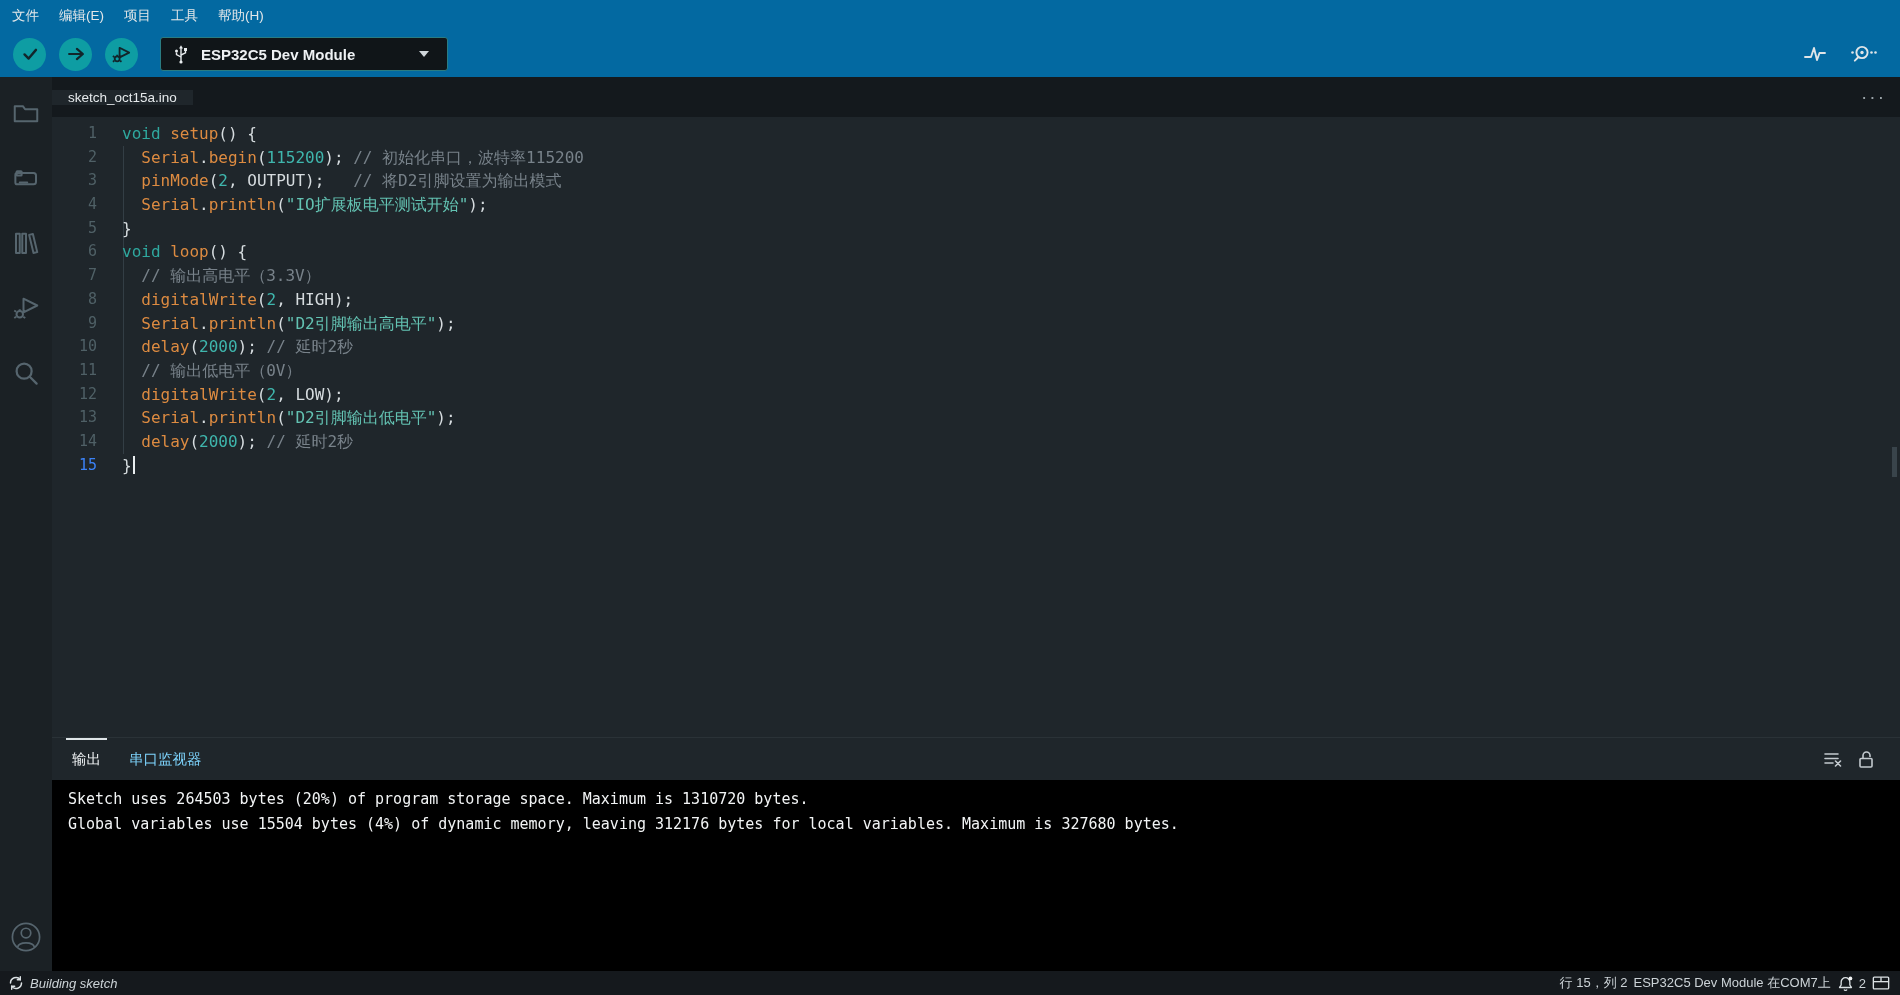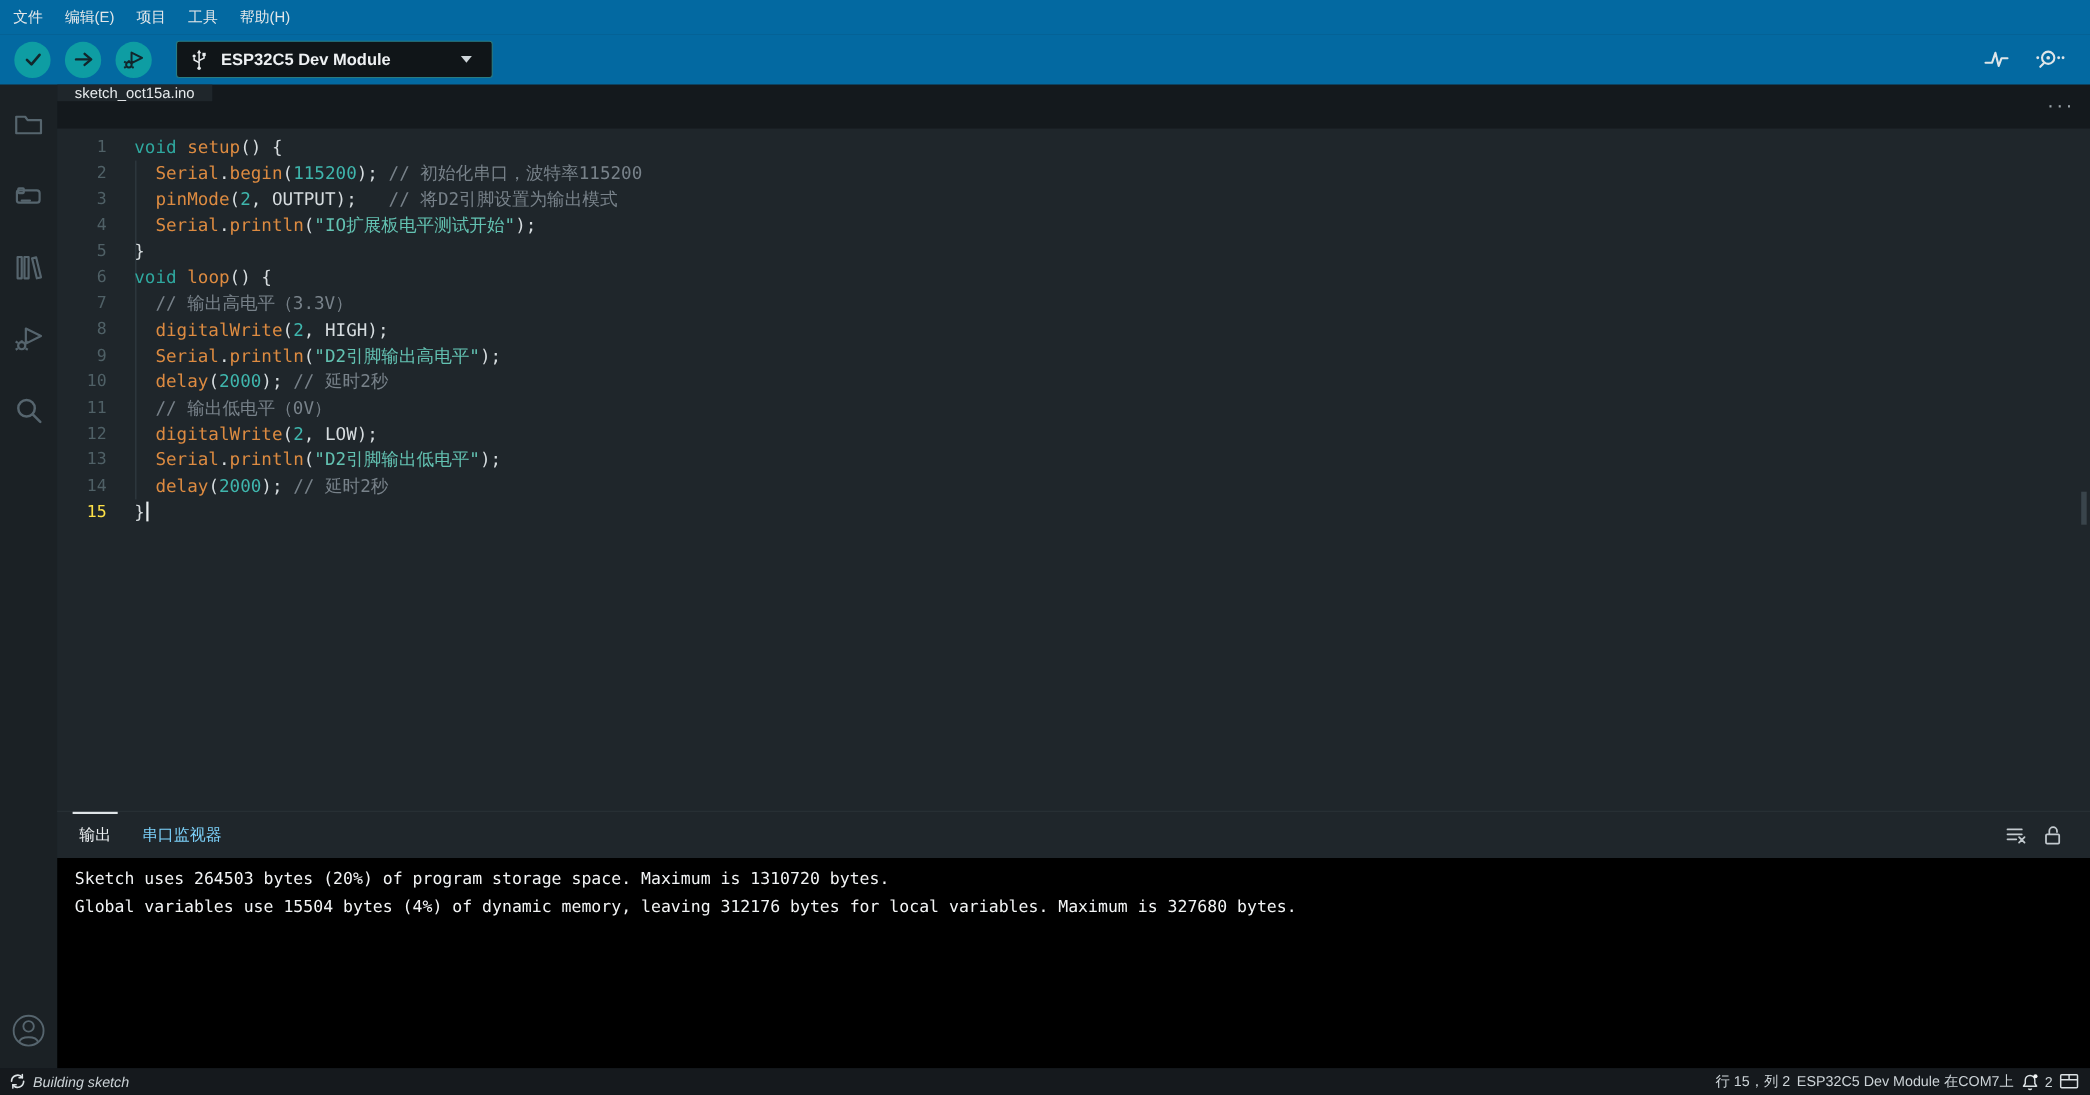--- a/index.html
+++ b/index.html
@@ -31,32 +31,32 @@
 
   
   .sidebar { position:absolute; left:0; top:77px; width:52px; height:894px; background:#1b2125;
              display:flex; flex-direction:column; align-items:center; padding-top:12px; }
   .side-btn { width:44px; height:48px; margin-bottom:17px; background:none; border:none; color:#56656e;
               display:flex; align-items:center; justify-content:center; cursor:pointer; }
   .side-btn.account { position:absolute; bottom:10px; left:4px; margin:0; }
 
   
   .tabbar { position:absolute; left:52px; top:77px; width:1848px; height:40px; background:#14191d;
-            display:flex; align-items:flex-start; }
+            display:flex; align-items:center; }
   .tab { display:flex; align-items:center; padding:0 16px; font-size:13.5px; color:#e6eaec;
          background:#1f262b; cursor:pointer; }
   .tab-overflow { position:absolute; right:14px; top:0; height:40px; display:flex; align-items:center;
                   color:#9aa3a8; font-size:19px; letter-spacing:2px; background:none; border:none; cursor:pointer; }
 
   
   .editor { position:absolute; left:52px; top:117px; width:1848px; height:620px; background:#1f262b; }
   .gutter { position:absolute; left:0; top:5px; width:66px; }
   .ln { height:23.7px; line-height:23.7px; text-align:right; padding-right:21px;
         font-family:"DejaVu Sans Mono", monospace; font-size:15px; color:#4f6066; }
-  .ln.active { color:#fde047; }
+  .ln.active { color:#3b82f6; }
   .code { position:absolute; left:70px; top:5px; right:20px; }
   .code-line { height:23.7px; line-height:23.7px; white-space:pre;
                font-family:"DejaVu Sans Mono", monospace; font-size:16px; }
   .indent-guide { position:absolute; left:71px; top:29px; width:1px; height:308px; background:#333e45; }
   .tok-kw  { color:var(--syntax-kw,#2fa89f); }
   .tok-fn  { color:var(--syntax-fn,#dd8b41); }
   .tok-num { color:var(--syntax-num,#3fb6ad); }
   .tok-str { color:var(--syntax-str,#63c2b2); }
   .tok-cm  { color:var(--syntax-cm,#78828a); }
   .tok-pl  { color:var(--syntax-pl,#d6dcdf); }

